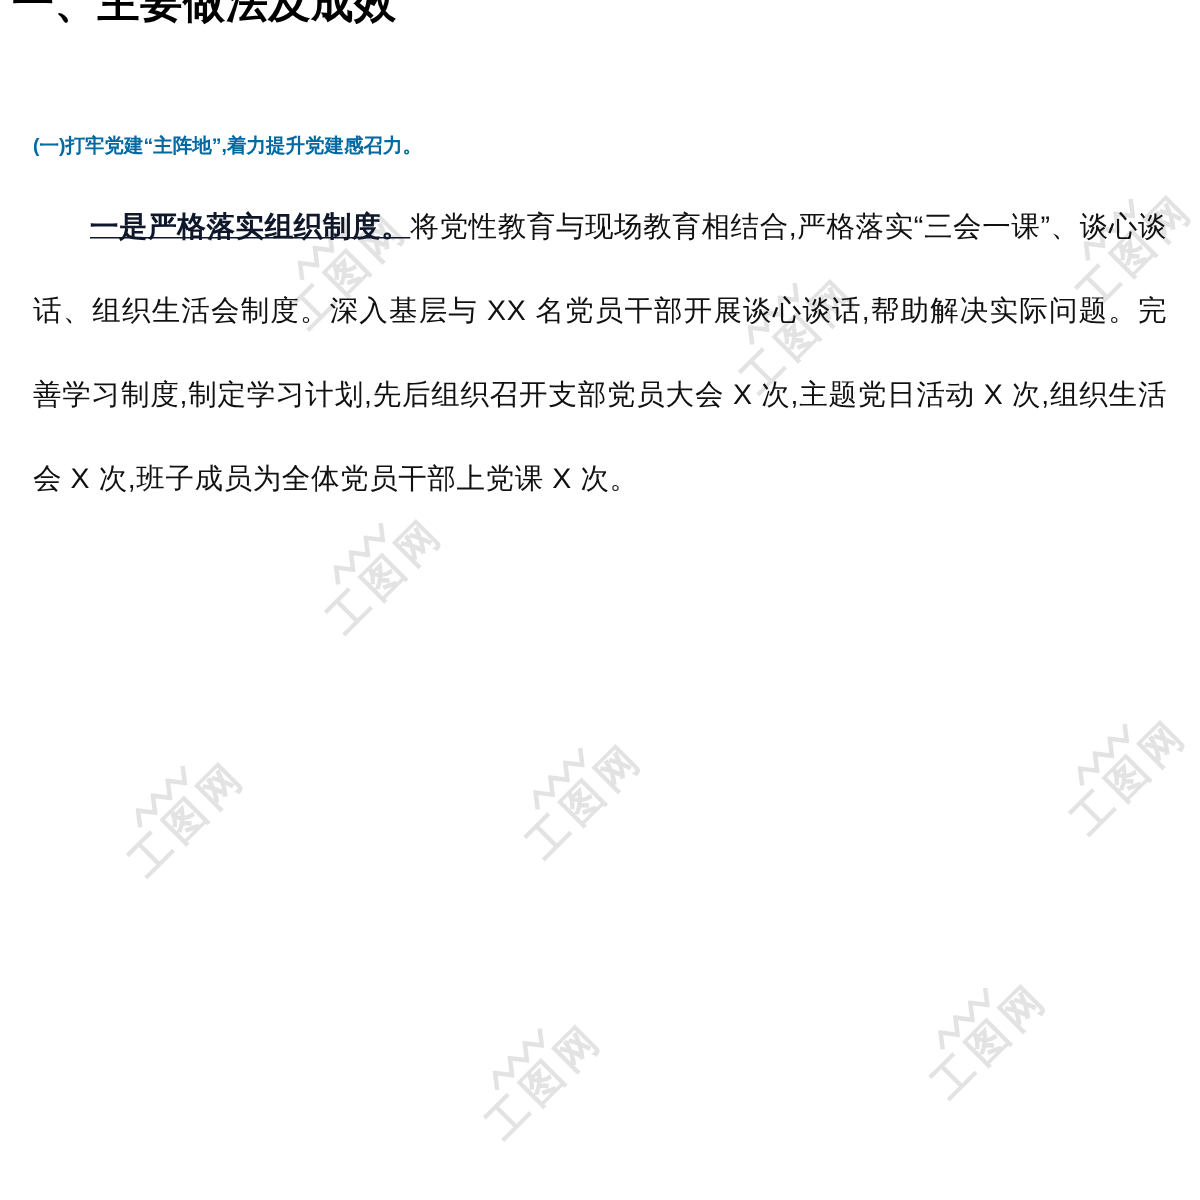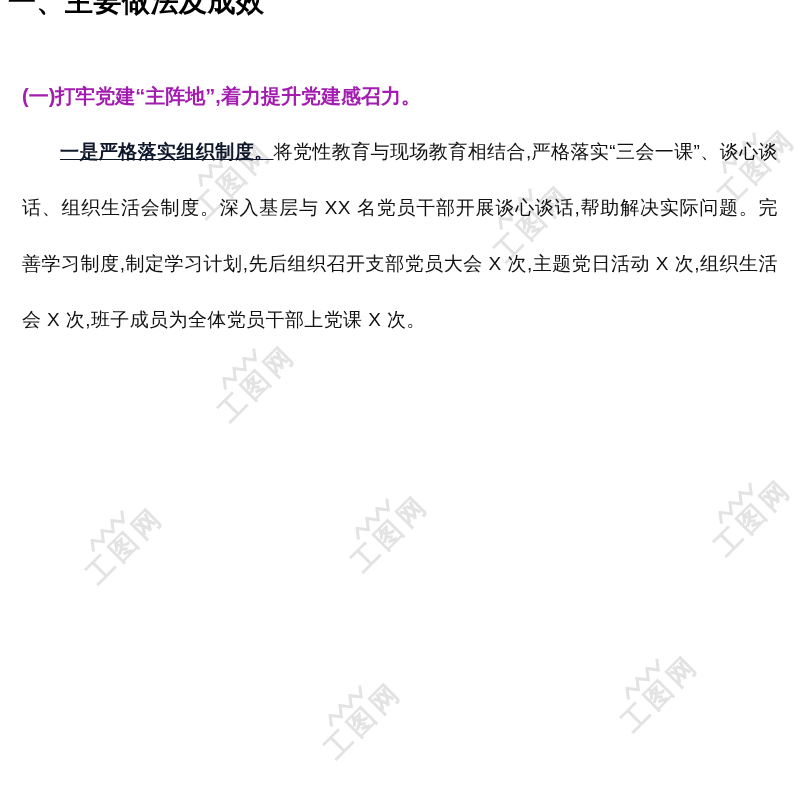--- a/index.html
+++ b/index.html
@@ -54,24 +54,24 @@
     letter-spacing: 0.5px;
     white-space: nowrap;
     z-index: 1;
   }
   .section-heading {
     position: absolute;
     top: 84px;
     left: 22px;
     right: 22px;
     margin: 0;
-    font-size: 20px;
+    font-size: 13px;
     line-height: 25px;
     font-weight: 700;
-    color: #a21caf;
+    color: #0369a1;
     z-index: 1;
   }
   .body-text {
     position: absolute;
     top: 124px;
     left: 22px;
     width: 756px;
     color: #111111;
     font-size: 19px;
     letter-spacing: 0.4px;

